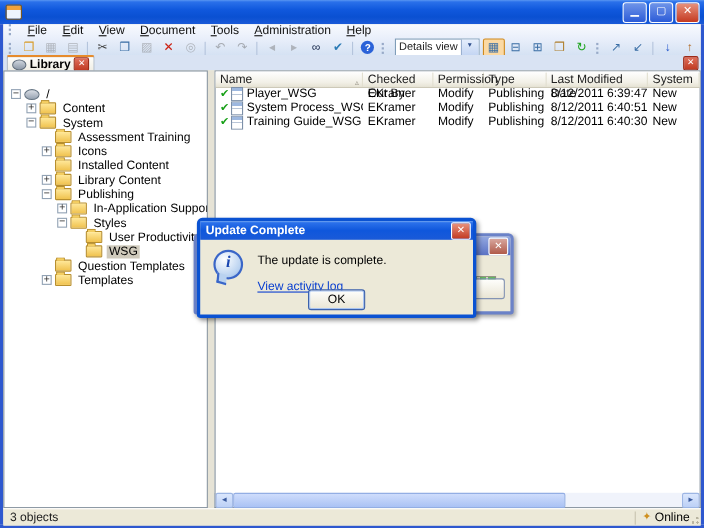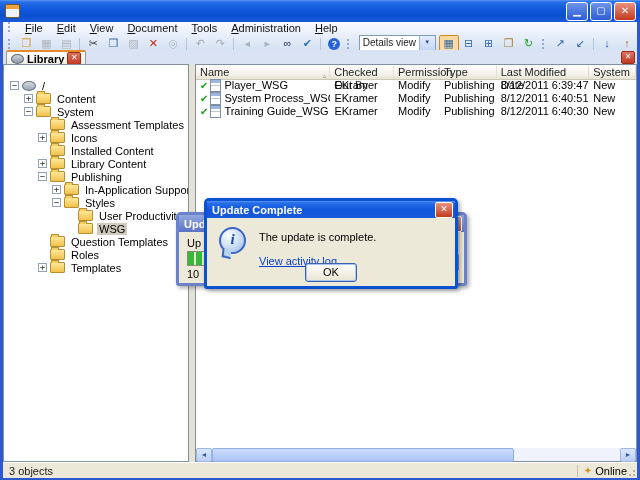--- a/index.html
+++ b/index.html
@@ -177,21 +177,21 @@
           <span class="tlabel">Content</span>
         </div>
         <div class="trow" style="padding-left: 20px;">
           <div class="expander">−</div>
           <div class="folder"></div>
           <span class="tlabel">System</span>
         </div>
         <div class="trow" style="padding-left: 34px;">
           <div class="exp-space"></div>
           <div class="folder"></div>
-          <span class="tlabel">Assessment Templates</span>
+          <span class="tlabel">Assessment Training</span>
         </div>
         <div class="trow" style="padding-left: 34px;">
           <div class="expander">+</div>
           <div class="folder"></div>
           <span class="tlabel">Icons</span>
         </div>
         <div class="trow" style="padding-left: 34px;">
           <div class="exp-space"></div>
           <div class="folder"></div>
           <span class="tlabel">Installed Content</span>
@@ -223,25 +223,20 @@
         </div>
         <div class="trow" style="padding-left: 62px; align-items: center;">
           <div class="exp-space"></div>
           <div class="folder"></div>
           <span class="tlabel sel">WSG</span>
         </div>
         <div class="trow" style="padding-left: 34px;">
           <div class="exp-space"></div>
           <div class="folder"></div>
           <span class="tlabel">Question Templates</span>
-        </div>
-        <div class="trow" style="padding-left: 34px;">
-          <div class="exp-space"></div>
-          <div class="folder"></div>
-          <span class="tlabel">Roles</span>
         </div>
         <div class="trow" style="padding-left: 34px;">
           <div class="expander">+</div>
           <div class="folder"></div>
           <span class="tlabel">Templates</span>
         </div>
       </div>
   </div>
   <div class="splitter"></div>
 
@@ -315,21 +310,21 @@
     <div class="dlg-title">
       <span>Upd</span>
       <div class="dlg-x">✕</div>
     </div>
     <div class="pg-label">Up</div>
     <div class="pg-bar"></div>
     <div class="pg-pct">10</div>
     <div class="stub-btn"></div>
   </div>
 
-  <div class="dlg" style="left:204px;top:198px;width:248px;height:85px;z-index:20;">
+  <div class="dlg" style="left:179px;top:198px;width:248px;height:85px;z-index:20;">
     <div class="dlg-title">
       <span>Update Complete</span>
       <div class="dlg-x">✕</div>
     </div>
     <div class="info-ic">i</div>
     <div class="dlg-msg">The update is complete.</div>
     <div class="dlg-link">View activity log</div>
     <div class="ok-btn">OK</div>
   </div>
 

